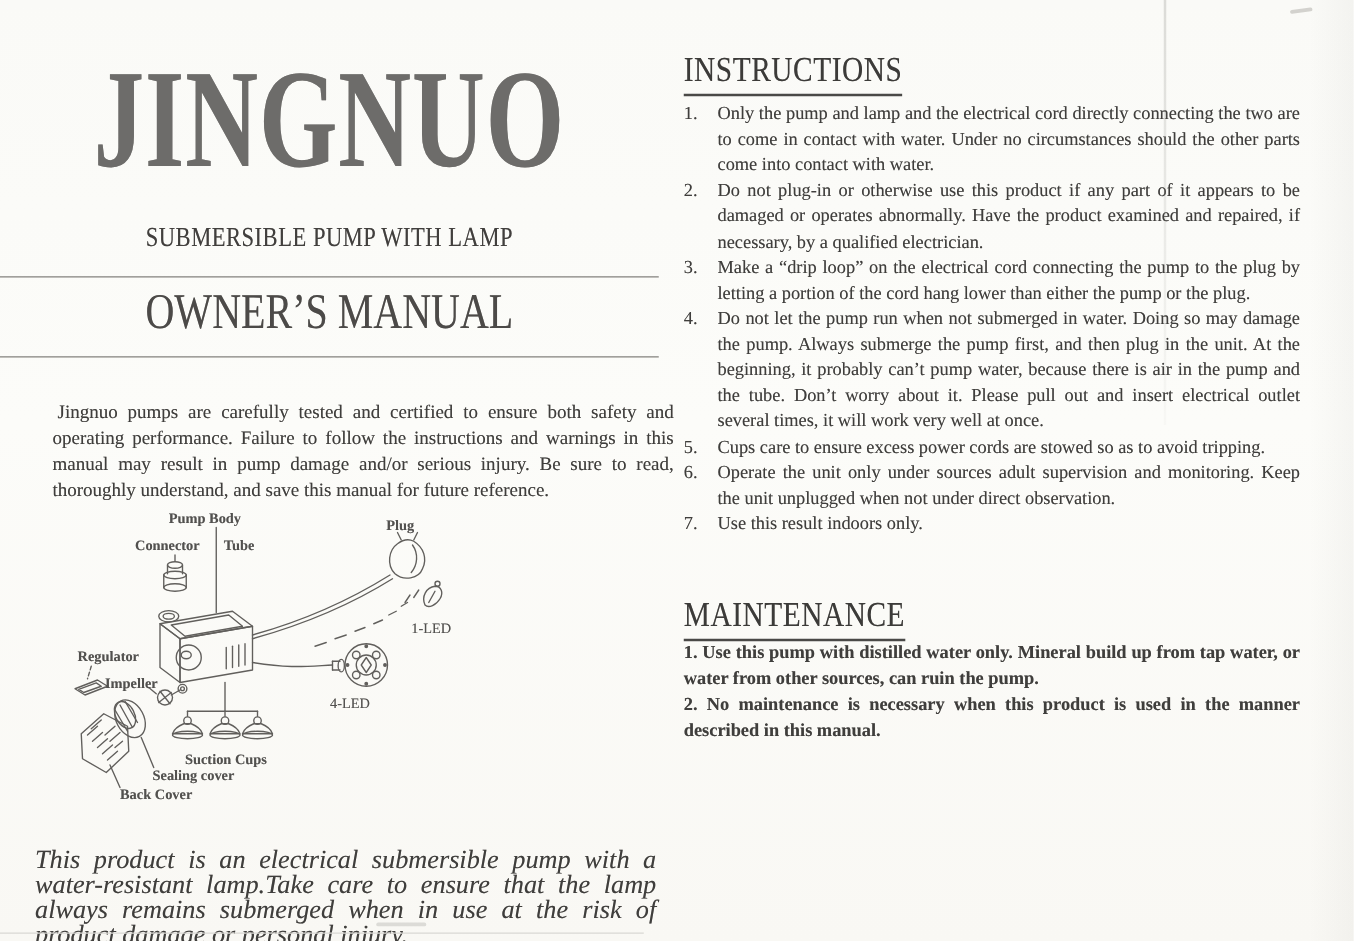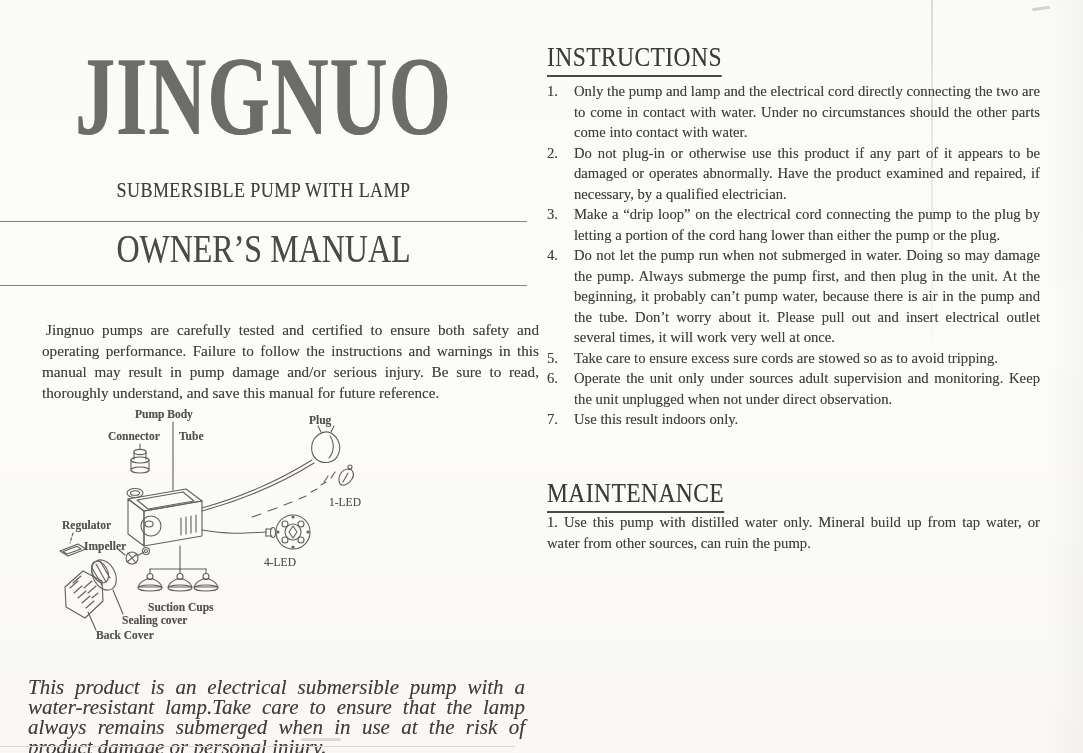--- a/index.html
+++ b/index.html
@@ -43,21 +43,21 @@
     color:#3c3b39;transform:scaleX(.84);transform-origin:left bottom;
     border-bottom:2px solid #4a4947;padding-bottom:2px;letter-spacing:.5px;
   }
   .inst-head{top:41px;}
   .maint-head{top:477px;}
   .inst-list{position:absolute;top:81px;left:547px;width:493px;}
   .inst-item{display:flex;font-size:14.7px;line-height:20.5px;}
   .inst-num{flex:0 0 27px;}
   .inst-txt{flex:1;text-align:justify;}
   .maint-list{position:absolute;top:512px;left:547px;width:493px;font-size:14.7px;line-height:21px;}
-  .maint-item{margin:0;text-align:justify;}
+  .maint-item{margin:0;text-align:justify;font-weight:bold;}
   
   .crease{position:absolute;left:931px;top:0;width:2px;height:340px;
     background:linear-gradient(180deg,rgba(140,140,134,.28),rgba(140,140,134,.04));}
   .corner-mark{position:absolute;left:1032px;top:7px;width:18px;height:3px;
     background:#c9c8c3;transform:rotate(-7deg);border-radius:2px;opacity:.8;}
   .bottom-line{position:absolute;left:0;top:746px;width:515px;height:1px;background:#d9d8d3;}
   .smudge{position:absolute;left:301px;top:738px;width:40px;height:3px;
     background:#b9b8b3;opacity:.45;border-radius:2px;}
   .edge-shade{position:absolute;right:0;top:0;width:36px;height:100%;
     background:linear-gradient(90deg,rgba(0,0,0,0),rgba(110,110,104,.05));}
@@ -230,36 +230,37 @@
     <div class="inst-item">
       <span class="inst-num">3.</span>
       <span class="inst-txt">Make a “drip loop” on the electrical cord connecting the pump to the plug by letting a portion of the cord hang lower than either the pump or the plug.</span>
     </div>
     <div class="inst-item">
       <span class="inst-num">4.</span>
       <span class="inst-txt">Do not let the pump run when not submerged in water. Doing so may damage the pump. Always submerge the pump first, and then plug in the unit. At the beginning, it probably can’t pump water, because there is air in the pump and the tube. Don’t worry about it. Please pull out and insert electrical outlet several times, it will work very well at once.</span>
     </div>
     <div class="inst-item">
       <span class="inst-num">5.</span>
-      <span class="inst-txt">Take care to ensure excess sure cords are stowed so as to avoid tripping.</span>
+      <span class="inst-txt">Cups care to ensure excess power cords are stowed so as to avoid tripping.</span>
     </div>
     <div class="inst-item">
       <span class="inst-num">6.</span>
       <span class="inst-txt">Operate the unit only under sources adult supervision and monitoring. Keep the unit unplugged when not under direct observation.</span>
     </div>
     <div class="inst-item">
       <span class="inst-num">7.</span>
       <span class="inst-txt">Use this result indoors only.</span>
     </div>
   </div>
 
   <h2 class="sec-head maint-head">MAINTENANCE</h2>
 
   <div class="maint-list">
     <p class="maint-item"><span>1.</span> <span>Use this pump with distilled water only. Mineral build up from tap water, or water from other sources, can ruin the pump.</span></p>
+    <p class="maint-item"><span>2.</span> <span>No maintenance is necessary when this product is used in the manner described in this manual.</span></p>
   </div>
 
   <div class="crease"></div>
   <div class="corner-mark"></div>
   <div class="bottom-line"></div>
   <div class="smudge"></div>
   <div class="edge-shade"></div>
 </div>
 
 </body></html>

